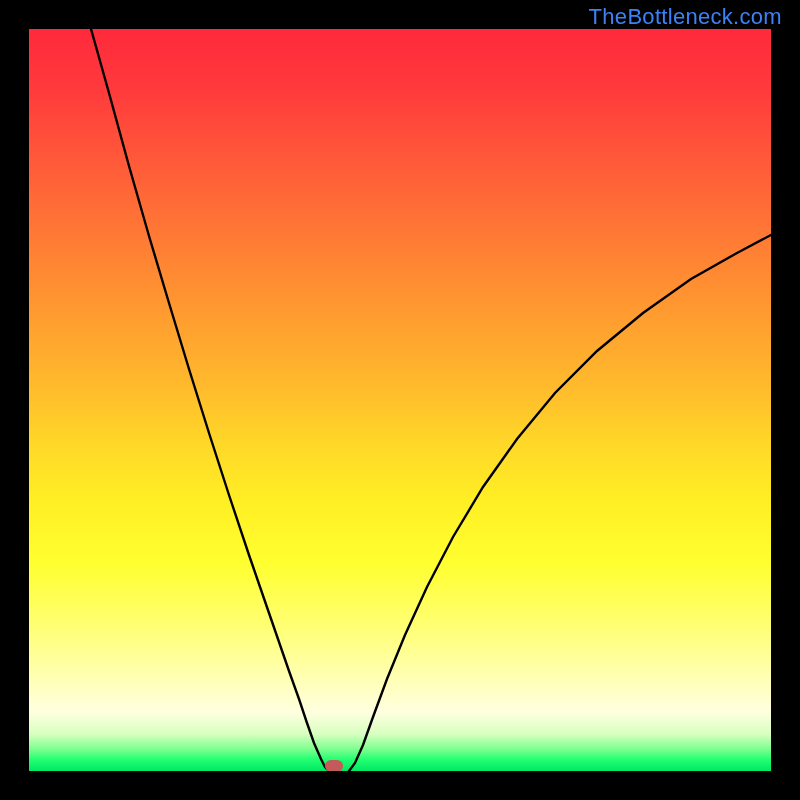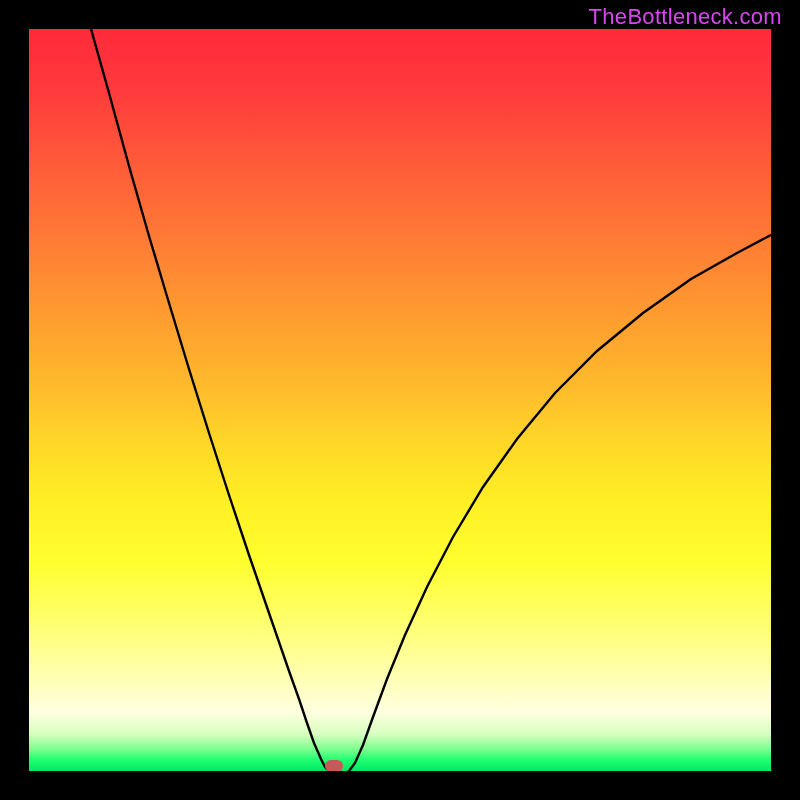--- a/index.html
+++ b/index.html
@@ -7,21 +7,21 @@
     width: 800px;
     height: 800px;
     background: #000;
     position: relative;
     font-family: Arial, sans-serif;
   }
   .attribution {
     position: absolute;
     top: 4px;
     right: 18px;
-    color: #d946ef;
+    color: #3b82f6;
     font-size: 22px;
     font-weight: 500;
     letter-spacing: 0.3px;
   }
   .plot-area {
     position: absolute;
     left: 29px;
     top: 29px;
     width: 742px;
     height: 742px;

